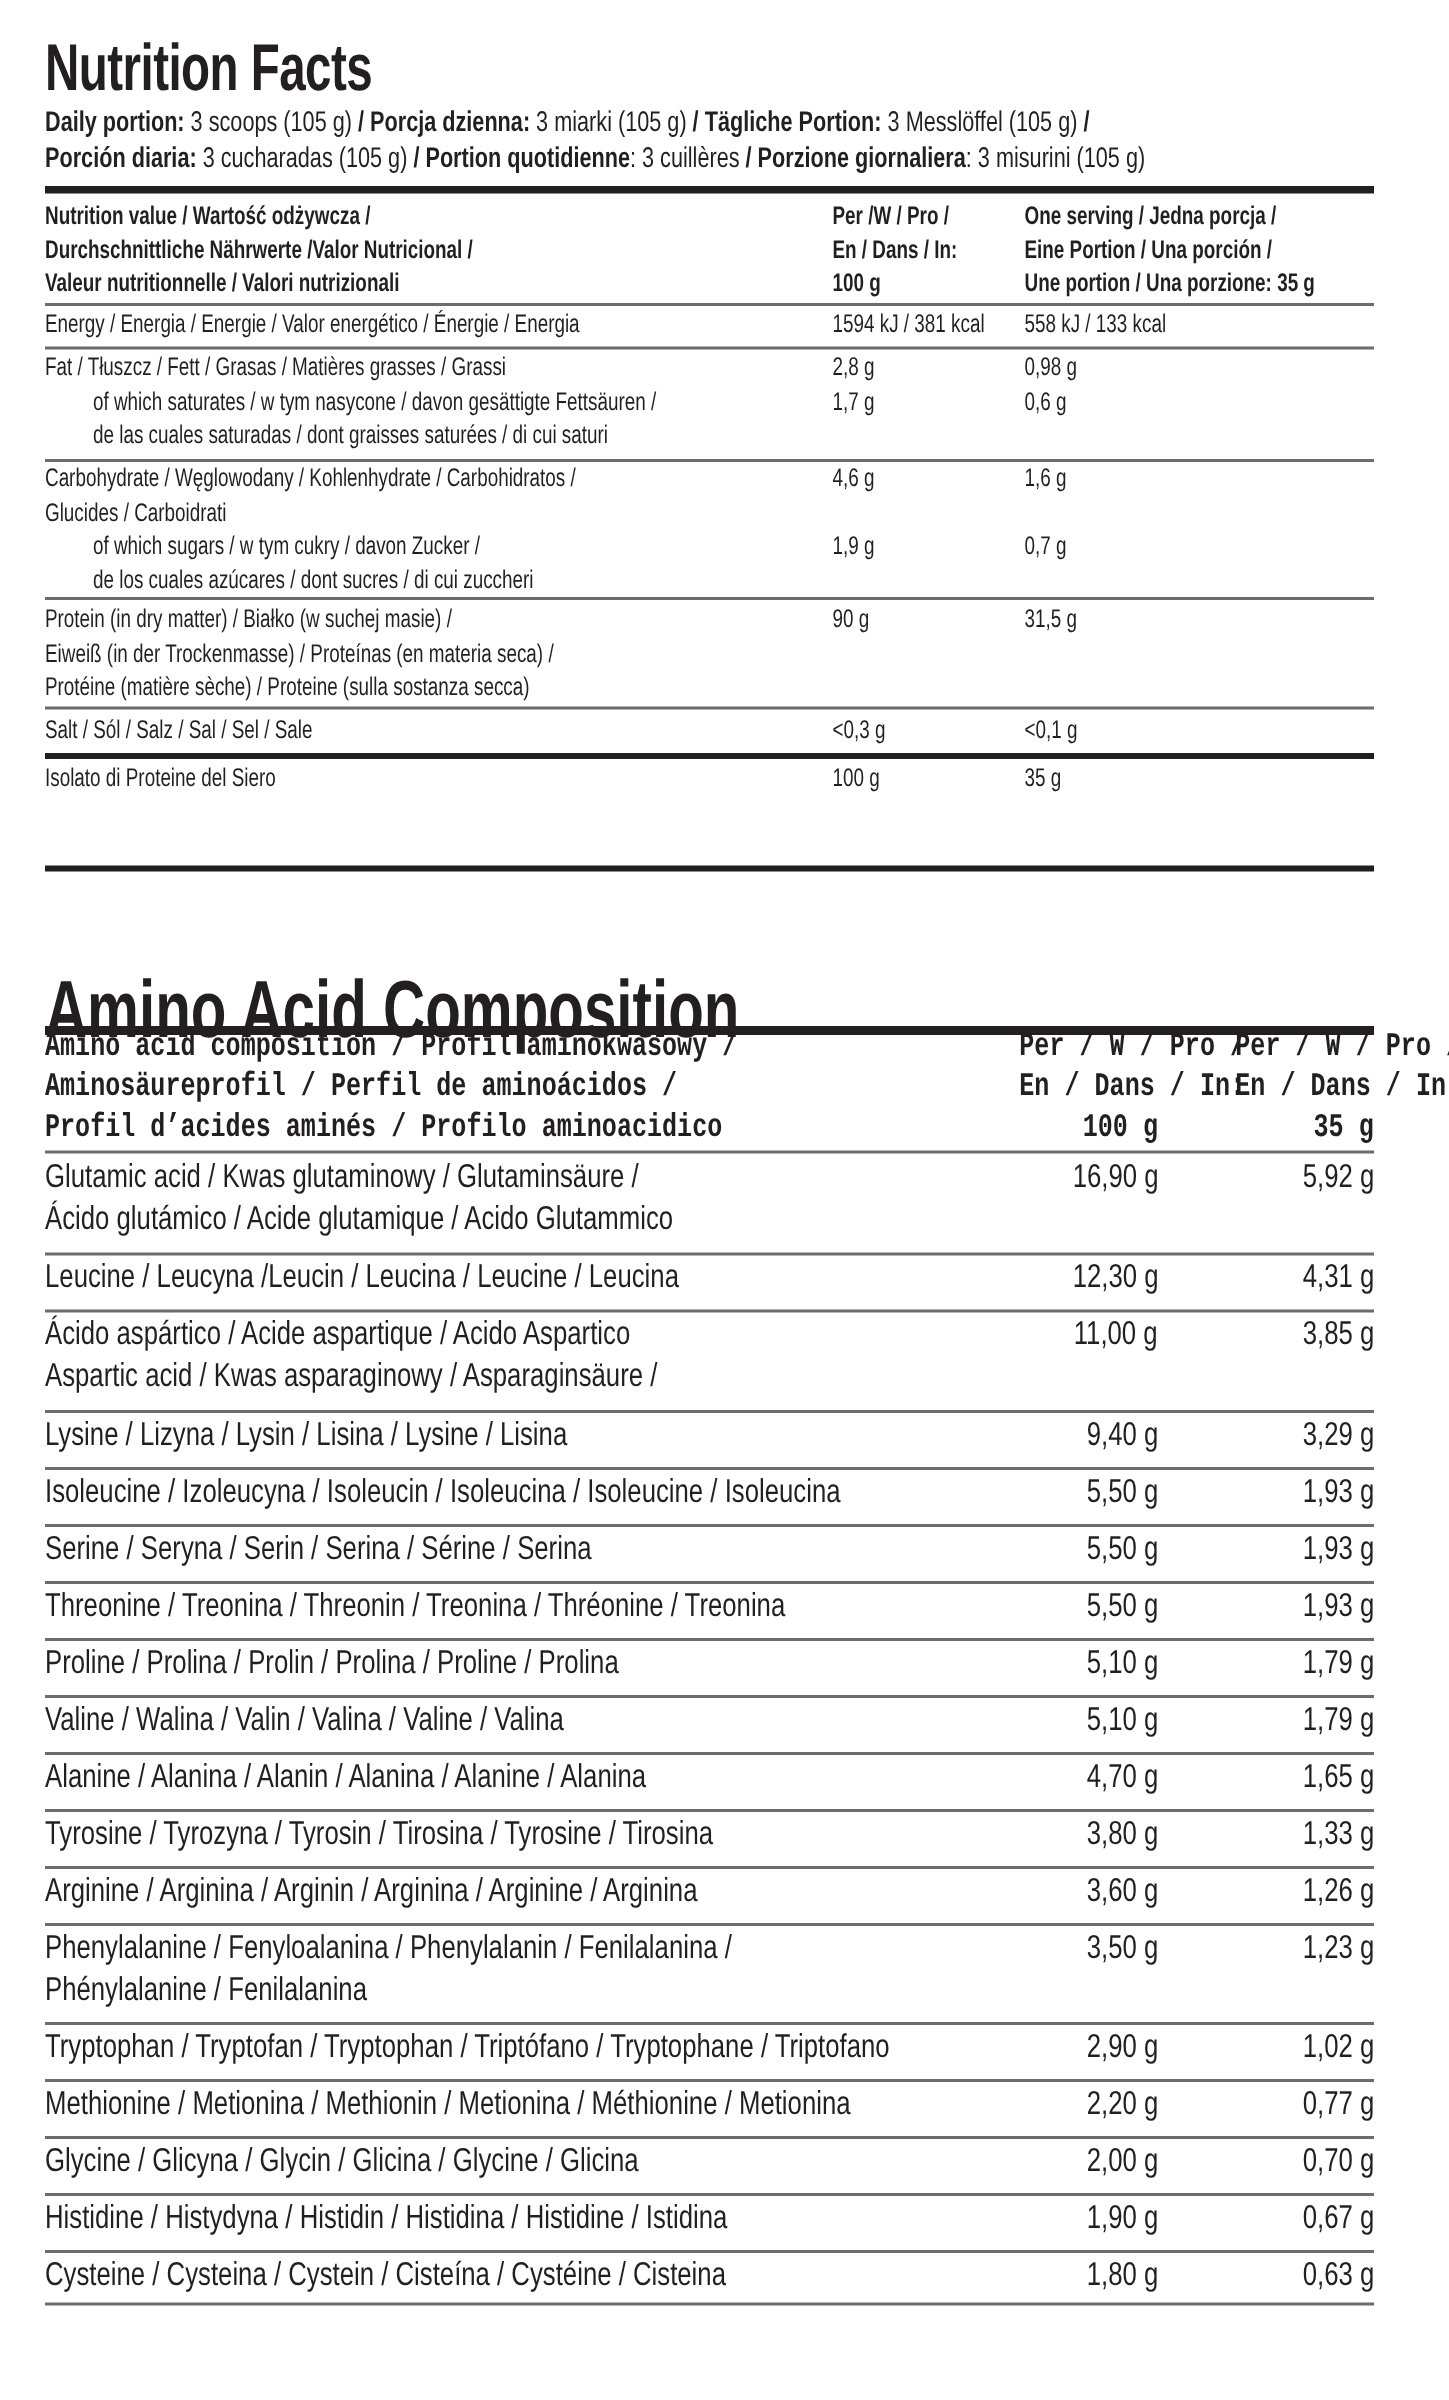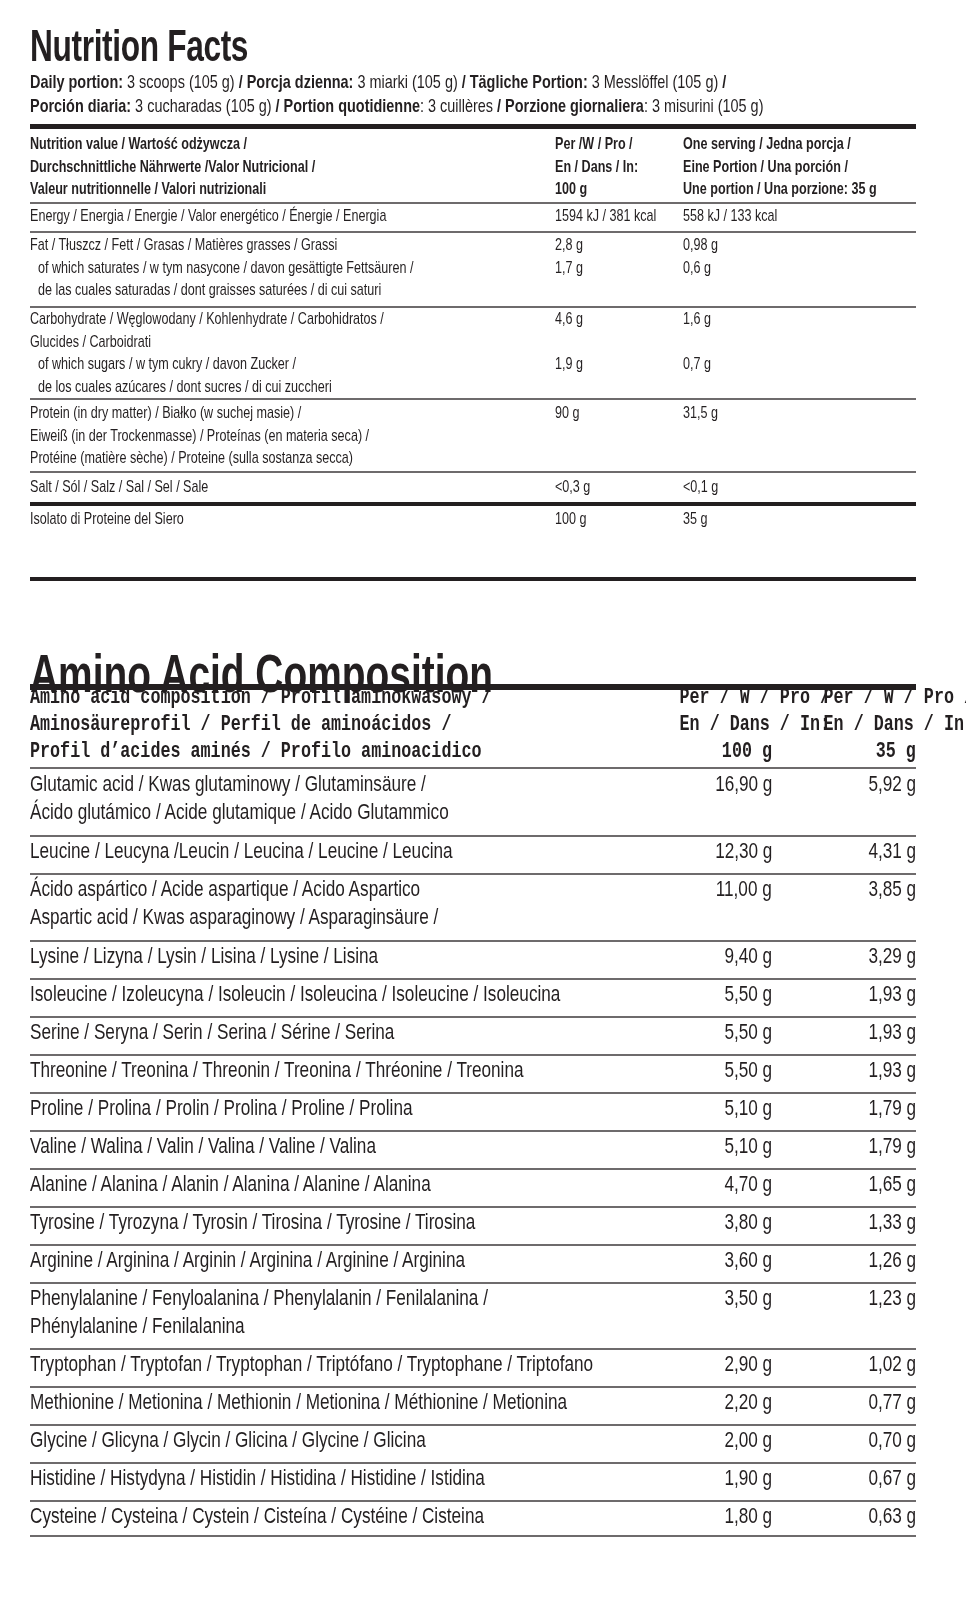--- a/index.html
+++ b/index.html
@@ -29,21 +29,21 @@
     .rule-thick { position: absolute; left: 0; width: 886px; background: #231f20; }
     .rule-thin { position: absolute; left: 0; width: 886px; height: 2px; background: #6e6b6c; }
 
     
     .nt-row { position: absolute; left: 0; width: 886px; font-size: 17px; line-height: 22.5px; }
     .nt-row .c1 { position: absolute; left: 0; width: 500px; }
     .nt-row .c2 { position: absolute; left: 511px; width: 140px; margin-left: 14px; }
     .nt-row .c3 { position: absolute; left: 653px; width: 240px; }
     .nt-row .cond { transform: scaleX(0.74); }
     .nt-row .ln { height: 22.5px; }
-    .indent { padding-left: 8px; }
+    .indent { padding-left: 8px; margin-left: 24px; }
     .nt-head { font-weight: bold; }
 
     .amino-title {
       position: absolute; left: 0; top: 643px; height: 60px;
       font-weight: bold; font-size: 54px; line-height: 60px;
     }
     .amino-title .cond { transform: scaleX(0.72); }
 
     .aa-row { position: absolute; left: 0; width: 886px; font-size: 22px; line-height: 28px; }
     .aa-row .c1 { position: absolute; left: 0; width: 680px; }

